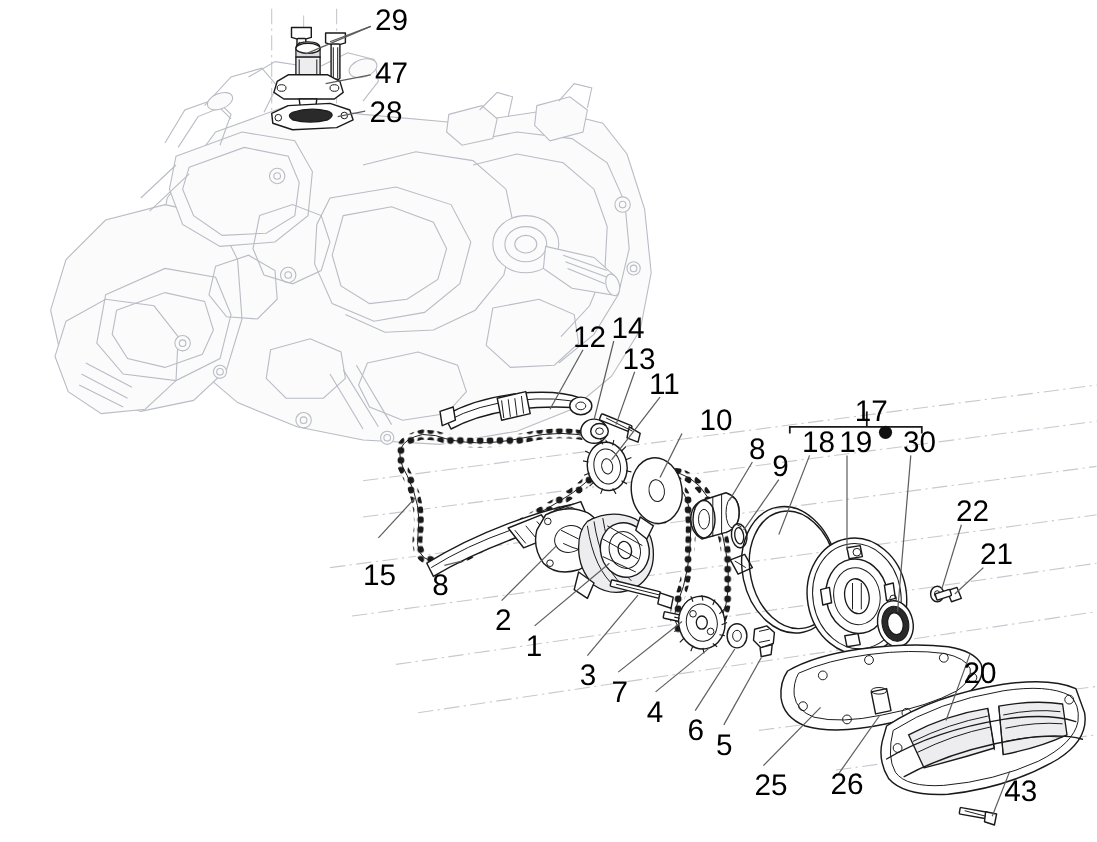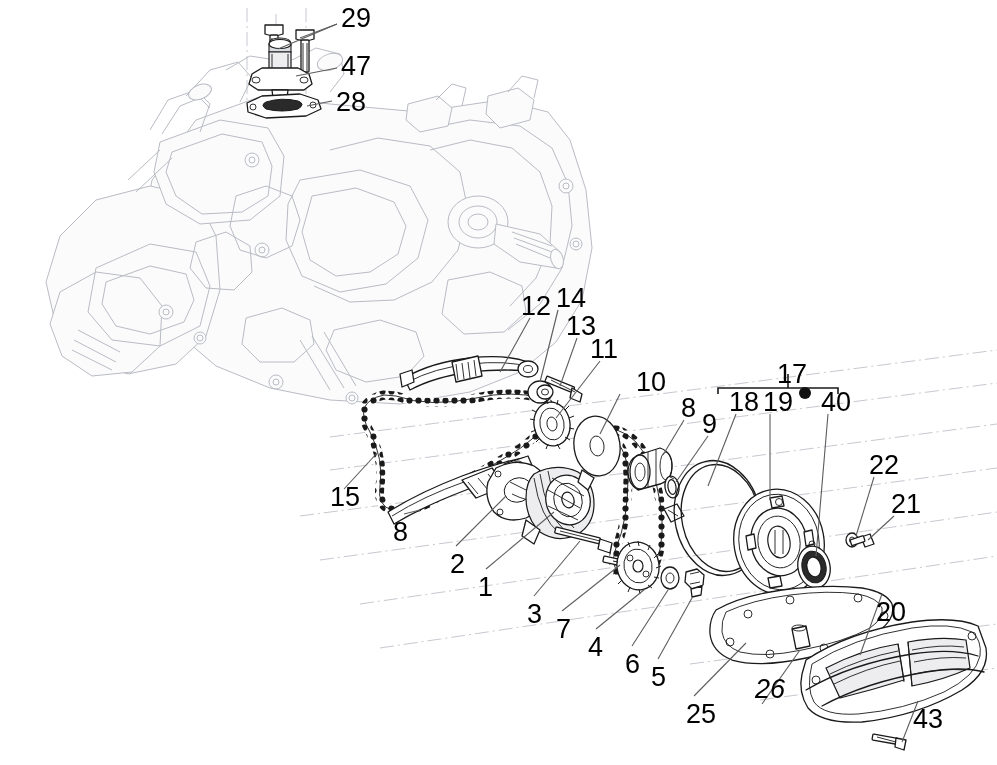--- a/index.html
+++ b/index.html
@@ -440,33 +440,33 @@
 <div class="callout-num" style="left:556px;top:285px;">14</div>
 <div class="callout-num" style="left:566px;top:313px;">13</div>
 <div class="callout-num" style="left:590px;top:336px;">11</div>
 <div class="callout-num" style="left:612px;top:369px;margin-left:24px;">10</div>
 <div class="callout-num" style="left:681px;top:395px;">8</div>
 <div class="callout-num" style="left:702px;top:411px;">9</div>
 
 <div class="callout-num" style="left:777px;top:361px;">17</div>
 <div class="callout-num" style="left:729px;top:389px;">18</div>
 <div class="callout-num" style="left:763px;top:389px;">19</div>
-<div class="callout-num" style="left:821px;top:389px;">40</div>
+<div class="callout-num" style="left:821px;top:389px;">30</div>
 
 <div class="callout-num" style="left:869px;top:452px;">22</div>
 <div class="callout-num" style="left:891px;top:491px;">21</div>
 
-<div class="callout-num" style="left:330px;top:484px;">15</div>
+<div class="callout-num" style="left:330px;top:510px;">15</div>
 <div class="callout-num" style="left:393px;top:519px;">8</div>
 <div class="callout-num" style="left:450px;top:551px;">2</div>
 <div class="callout-num" style="left:478px;top:574px;">1</div>
 <div class="callout-num" style="left:527px;top:601px;">3</div>
 <div class="callout-num" style="left:556px;top:616px;">7</div>
 <div class="callout-num" style="left:588px;top:634px;">4</div>
 <div class="callout-num" style="left:625px;top:651px;">6</div>
 <div class="callout-num" style="left:651px;top:664px;">5</div>
 
 <div class="callout-num" style="left:876px;top:599px;">20</div>
 <div class="callout-num" style="left:686px;top:701px;">25</div>
-<div class="callout-num" style="left:755px;top:676px;font-style:italic;">26</div>
+<div class="callout-num" style="left:755px;top:700px;">26</div>
 <div class="callout-num" style="left:913px;top:706px;">43</div>
 
 </div>
 
 </body></html>

